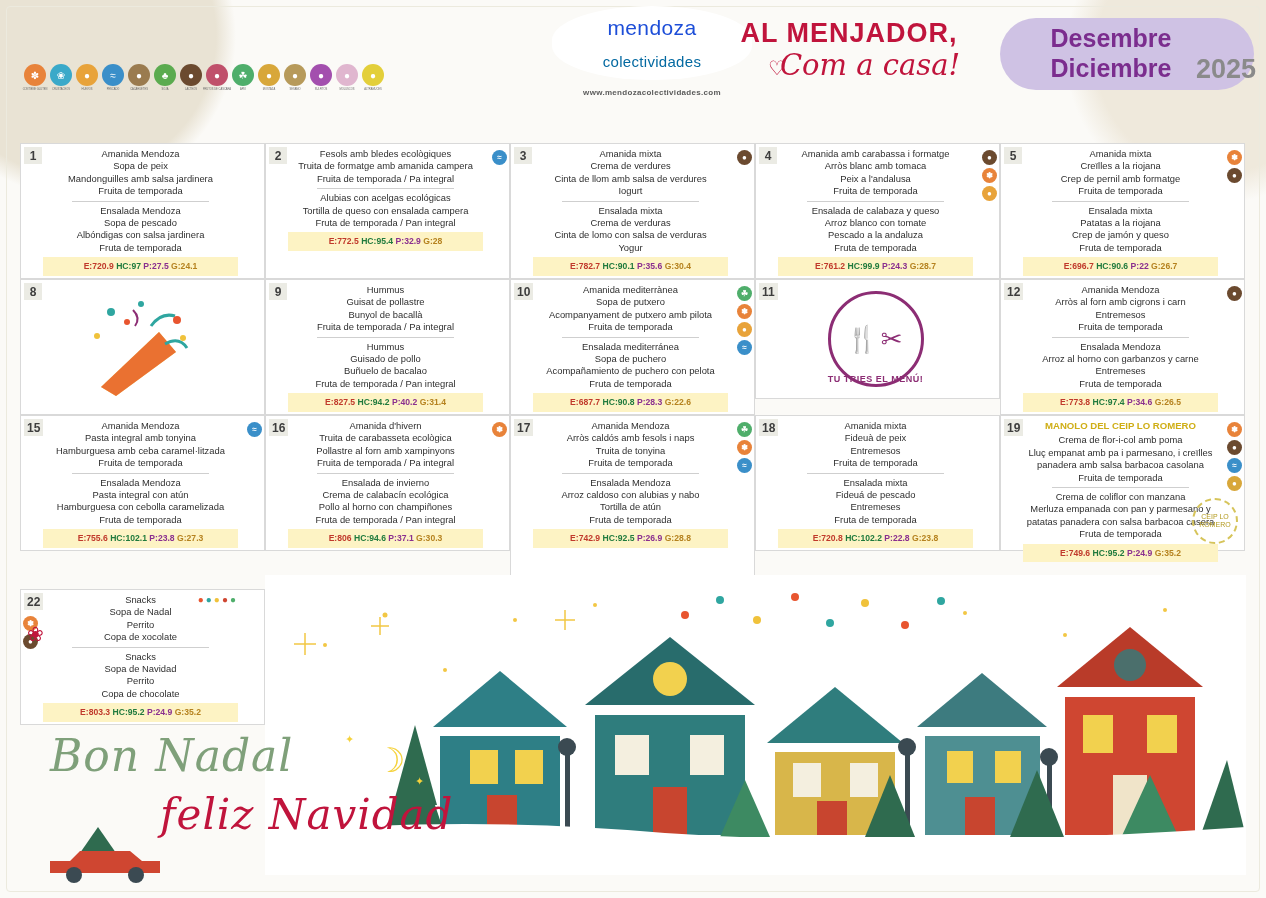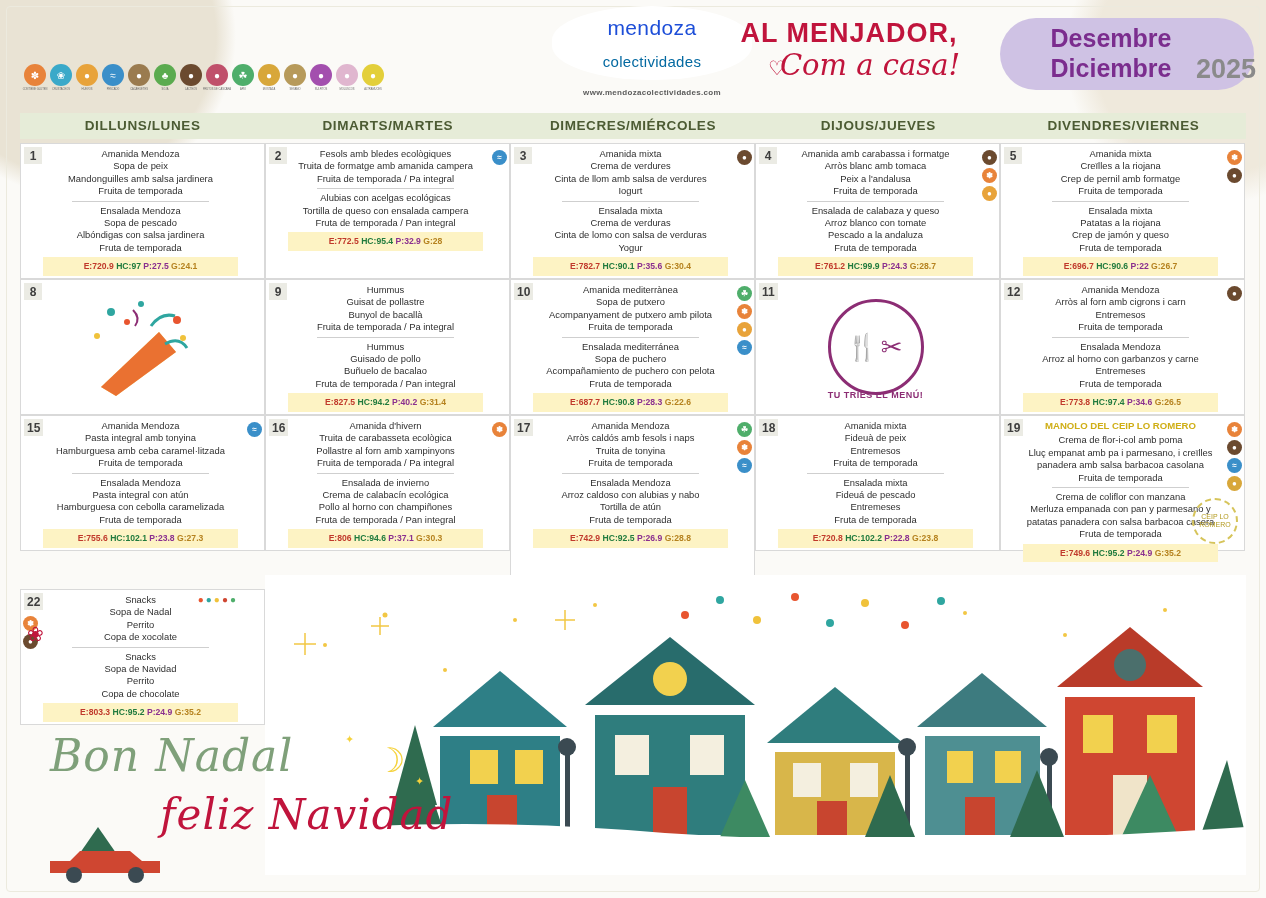--- a/index.html
+++ b/index.html
@@ -214,27 +214,20 @@
           <div class="alg" style="background: rgb(224, 182, 207);">●</div>
           <div class="alg-lbl">MOLUSCOS</div>
         </div>
         <div class="alg-w">
           <div class="alg" style="background: rgb(227, 207, 58);">●</div>
           <div class="alg-lbl">ALTRAMUCES</div>
         </div>
       </div>
   </div>
 
-  <div class="dayhead" id="dayhead">
-      <div>DILLUNS/LUNES</div>
-      <div>DIMARTS/MARTES</div>
-      <div>DIMECRES/MIÉRCOLES</div>
-      <div>DIJOUS/JUEVES</div>
-      <div>DIVENDRES/VIERNES</div>
-    </div>
 
   <div class="grid" id="grid">
       <div class="row">
         <div class="cell" style="height: 136px;">
           <div class="daynum">1</div>
           <div class="menu">
             <div class="ln">Amanida Mendoza</div>
             <div class="ln">Sopa de peix</div>
             <div class="ln">Mandonguilles amb salsa jardinera</div>
             <div class="ln">Fruita de temporada</div>
@@ -378,21 +371,21 @@
             <div class="ln">Fruta de temporada</div>
             <div class="nutri"><span class="e">E:687.7</span> <span class="hc">HC:90.8</span> <span class="p">P:28.3</span> <span class="g">G:22.6</span></div>
           </div>
           <div class="icons">
             <div class="ic" style="background: rgb(79, 174, 107);">☘</div>
             <div class="ic" style="background: rgb(232, 131, 58);">✽</div>
             <div class="ic" style="background: rgb(232, 163, 58);">●</div>
             <div class="ic" style="background: rgb(58, 143, 201);">≈</div>
           </div>
         </div>
-        <div class="cell" style="height: 136px;">
+        <div class="cell" style="height: 120px;">
           <div class="daynum">11</div>
           <div class="tries">
             <div class="tries-circle">
               <div class="cut">🍴✂</div>
             </div>
             <div class="tries-txt">TU TRIES EL MENÚ!</div>
           </div>
         </div>
         <div class="cell" style="height: 136px;">
           <div class="daynum">12</div>

